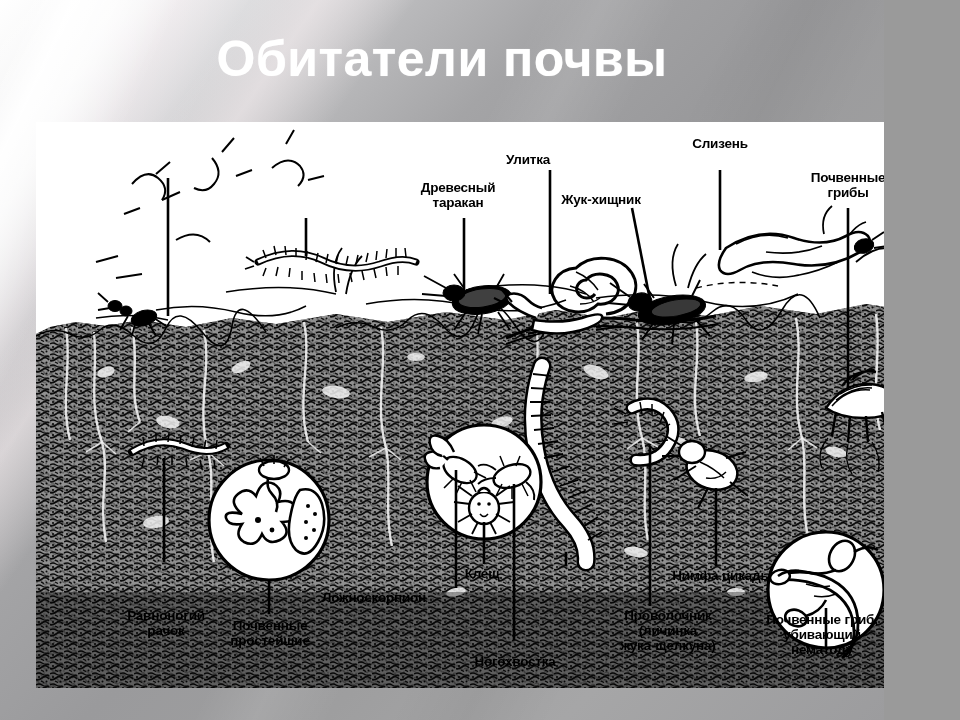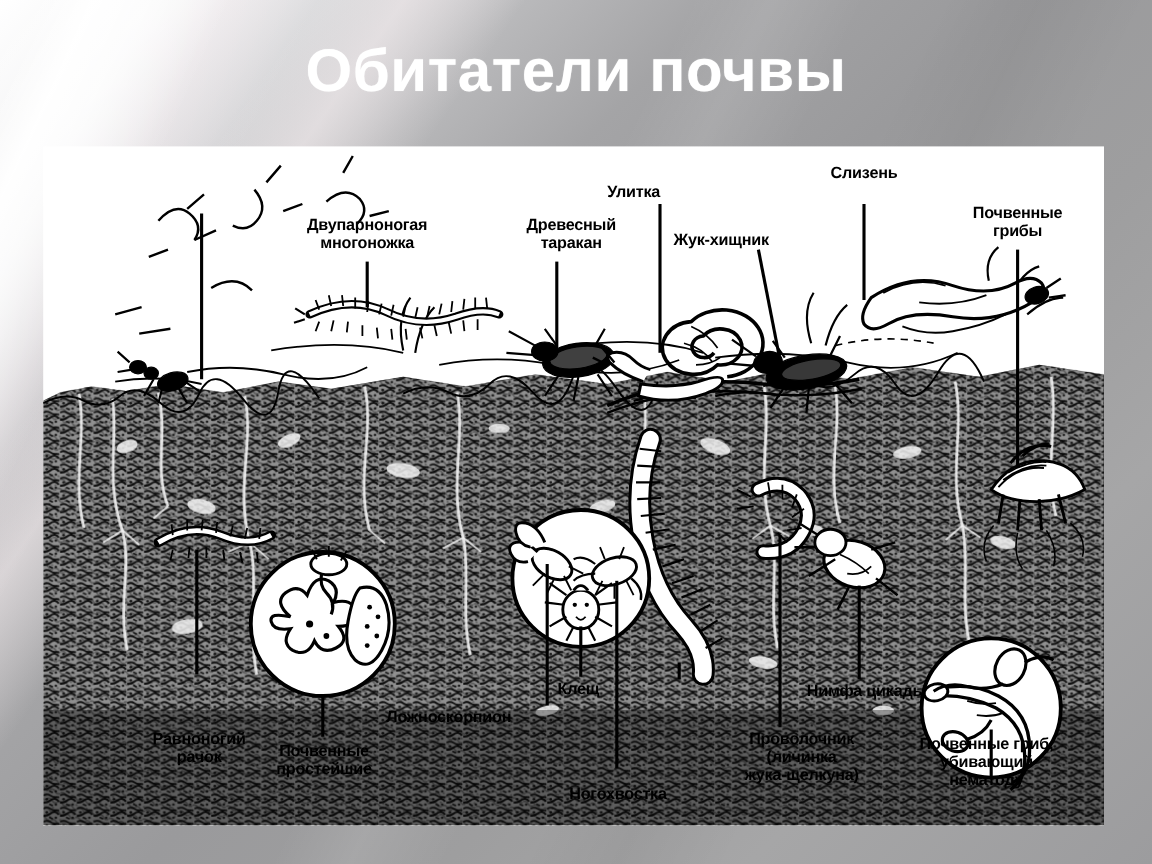--- a/index.html
+++ b/index.html
@@ -2,21 +2,21 @@
 <html><head>
 <meta charset="utf-8">
 <style>
   html,body{margin:0;padding:0;}
   body{
     width:960px;height:720px;overflow:hidden;
     font-family:"Liberation Sans", sans-serif;
     background:#9a9a9a;
   }
   #slide{
-    position:relative;width:960px;height:720px;overflow:hidden;
+    position:relative;width:884px;height:720px;overflow:hidden;
     background:
       linear-gradient(115deg, rgba(255,255,255,0) 0%, rgba(255,255,255,0) 3%,
                       rgba(255,255,255,.95) 6%, rgba(255,255,255,.35) 11%,
                       rgba(255,255,255,0) 15%, rgba(255,255,255,0) 100%),
       linear-gradient(118deg, rgba(255,255,255,0) 0%, rgba(255,255,255,.55) 9%,
                       rgba(255,240,245,.25) 14%, rgba(255,255,255,0) 20%),
       linear-gradient(125deg, rgba(255,255,255,0) 0%, rgba(255,255,255,0) 18%,
                       rgba(246,238,240,.55) 23%, rgba(255,255,255,0) 30%),
       linear-gradient(135deg, #ffffff 0%, #f2f2f3 9%, #d9d9db 17%,
                       #b9b9bb 26%, #a4a4a6 36%, #9a9a9c 50%,
@@ -436,24 +436,22 @@
             <line x1="614" y1="324" x2="614" y2="484"></line>
             <line x1="680" y1="366" x2="680" y2="444"></line>
             <line x1="790" y1="526" x2="790" y2="486"></line>
           </g>
 
         </g>
       </svg>
     </div>
 
 
-    <div class="lbl" style="left:180px;top:58px;width:180px;">Двупарноногая
-многоножка</div>
-
-    <div class="lbl" style="left:362px;top:58px;width:156px;">Древесный
+
+    <div class="lbl" style="left:344px;top:58px;width:156px;">Древесный
 таракан</div>
 
     <div class="lbl" style="left:422px;top:14px;width:140px;margin-top:16px;">Улитка</div>
 
     <div class="lbl" style="left:486px;top:70px;width:158px;">Жук-хищник</div>
 
     <div class="lbl" style="left:614px;top:14px;width:140px;">Слизень</div>
 
     <div class="lbl" style="left:742px;top:48px;width:140px;">Почвенные
 грибы</div>

